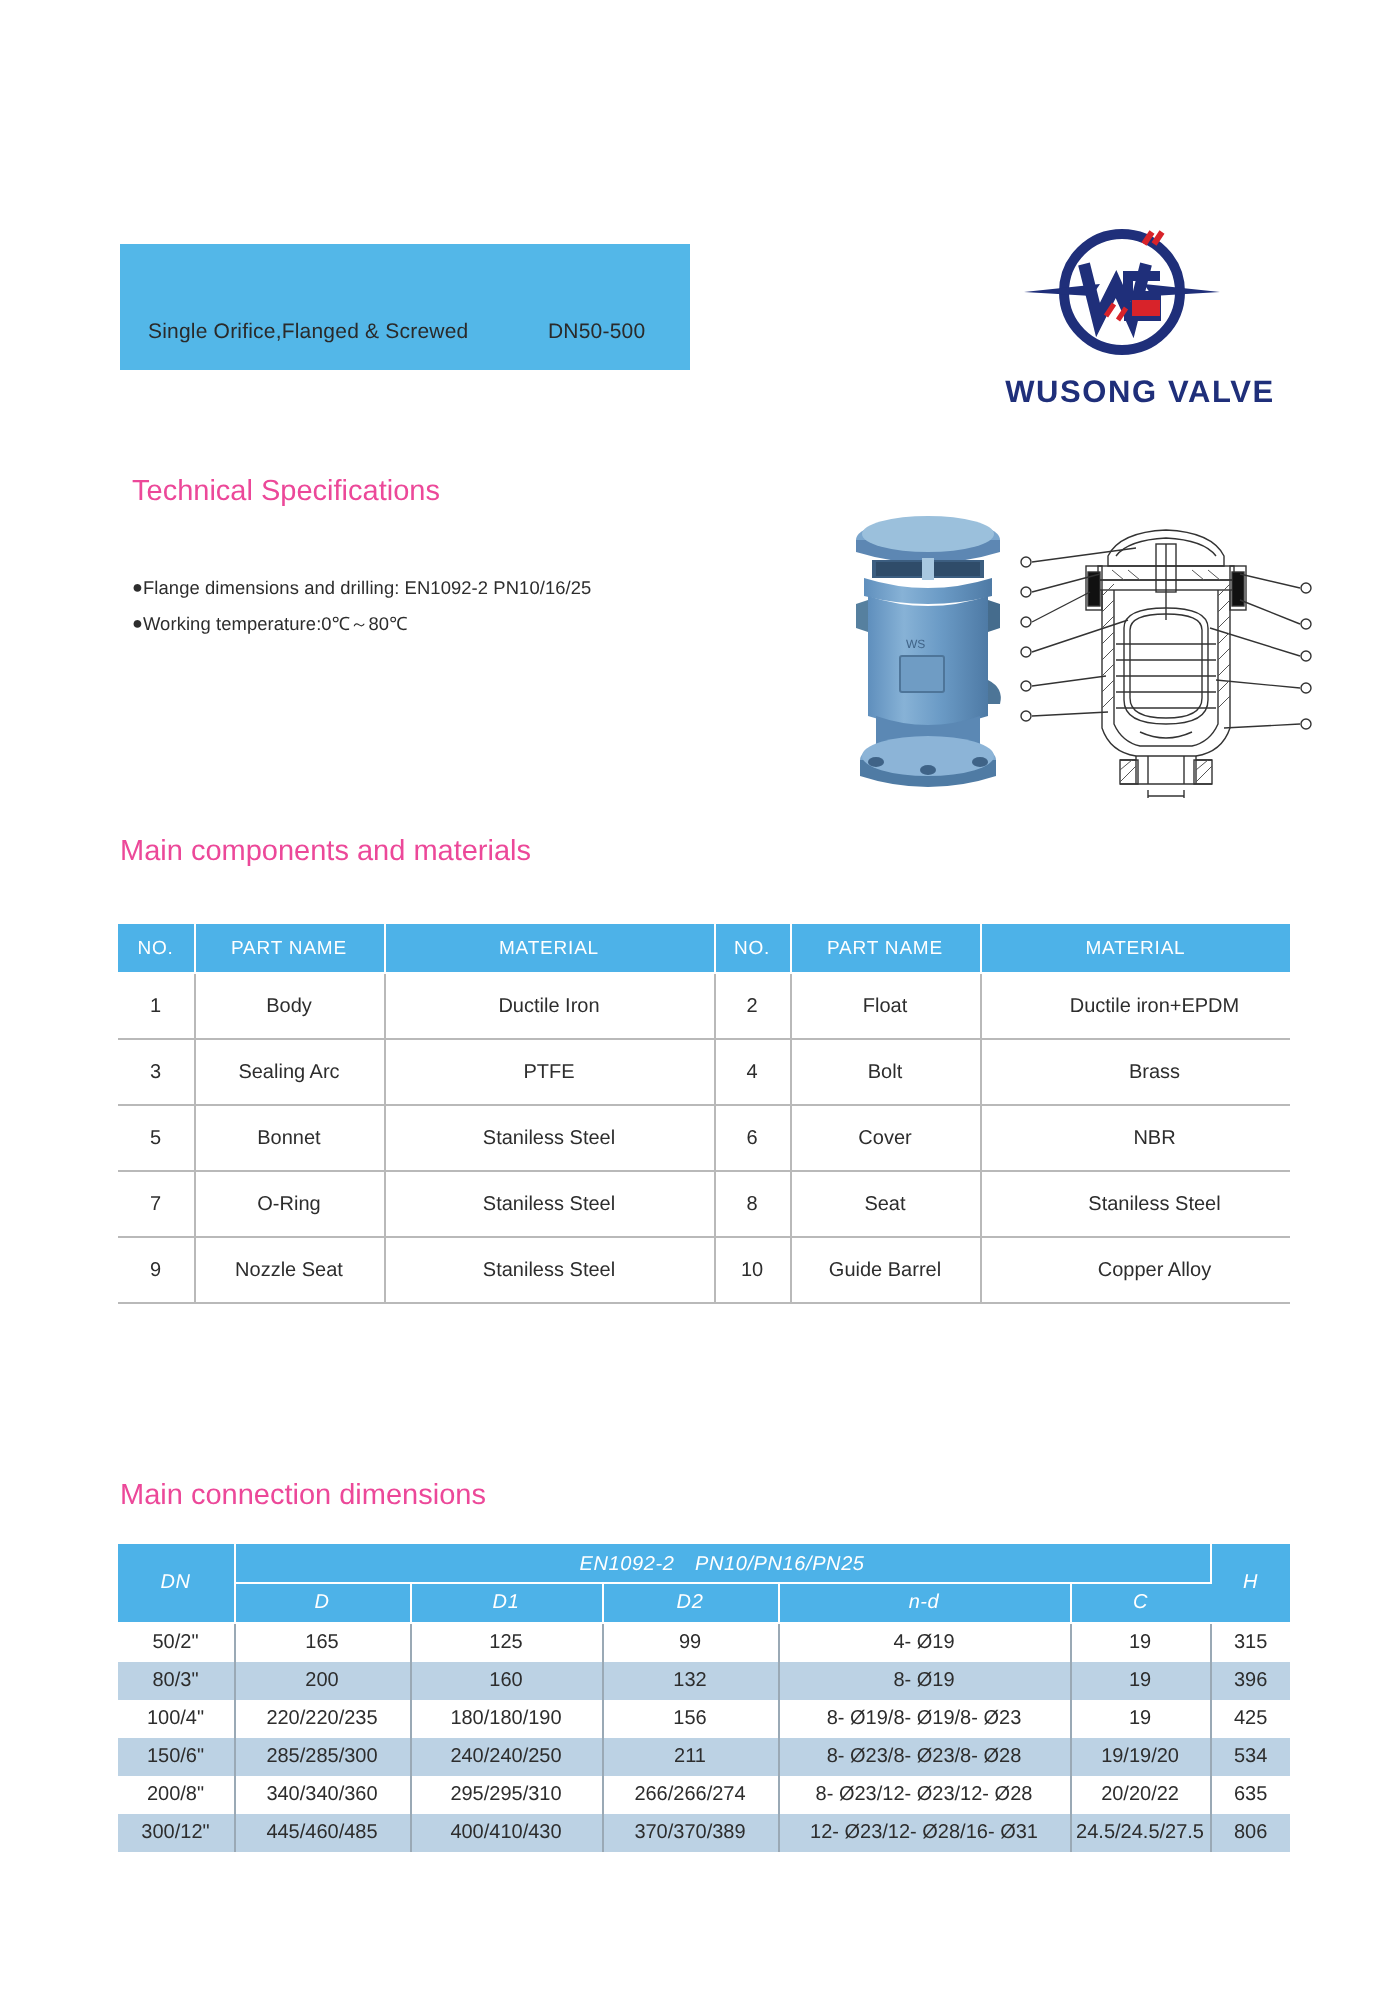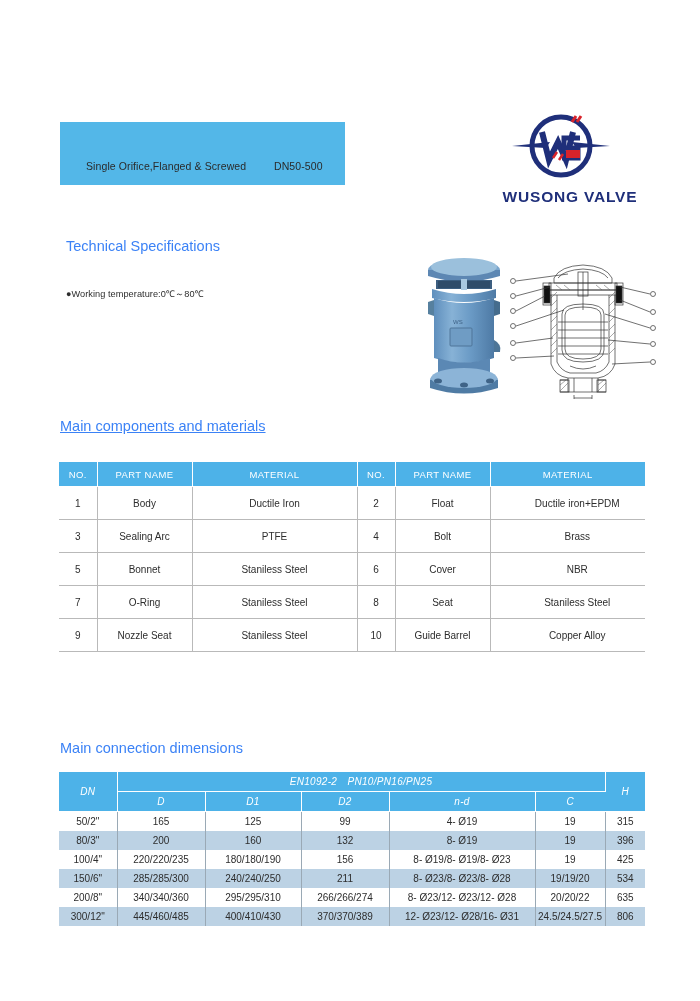--- a/index.html
+++ b/index.html
@@ -36,21 +36,20 @@
     white-space: nowrap;
   }
   #banner-subtitle {
     position: absolute;
     left: 14px;
     top: 38px;
     font-size: 10.5px;
     color: #2a2a2a;
     white-space: nowrap;
     letter-spacing: 0.1px;
-    margin-left: 12px;
   }
   #banner-size {
     position: absolute;
     left: 214px;
     top: 38px;
     font-size: 10.5px;
     color: #2a2a2a;
     white-space: nowrap;
     letter-spacing: 0.1px;
   }
@@ -80,26 +79,26 @@
     font-weight: bold;
     color: #1f2f7a;
     letter-spacing: 0.8px;
     white-space: nowrap;
   }
 
   
   .section-heading {
     position: absolute;
     font-size: 14.5px;
-    color: #3b82f6;
+    color: #ec4899;
     font-weight: 400;
     white-space: nowrap;
   }
   #heading-tech { left: 66px; top: 238px; }
-  #heading-components { left: 60px; top: 418px; text-decoration: underline; }
+  #heading-components { left: 60px; top: 418px; }
   #heading-dimensions { left: 60px; top: 740px; }
 
   
   #spec-list {
     position: absolute;
     left: 66px;
     top: 285px;
     width: 300px;
   }
   .spec-item {
@@ -212,20 +211,21 @@
       <path d="M66,10 L70,4 M71,10 L75,4" stroke="#d8232a" stroke-width="3"></path>
       <path d="M47,46 L51,40 M53,48 L57,42" stroke="#d8232a" stroke-width="2.5"></path>
     </svg>
   </div>
   <div id="logo-wordmark">WUSONG VALVE</div>
 </div>
 
 <div class="section-heading" id="heading-tech">Technical Specifications</div>
 
 <div id="spec-list">
+  <div class="spec-item"><span class="spec-bullet">●</span><span>Flange dimensions and drilling: EN1092-2 PN10/16/25</span></div>
   <div class="spec-item"><span class="spec-bullet">●</span><span>Working temperature:0℃～80℃</span></div>
 </div>
 
 <div id="product-imagery">
 
   <svg id="valve-photo" width="100" height="146" viewBox="0 0 100 146">
     <defs>
       <linearGradient id="bodyGrad" x1="0" y1="0" x2="1" y2="0">
         <stop offset="0%" stop-color="#5f8fbd"></stop>
         <stop offset="30%" stop-color="#87b2d6"></stop>

